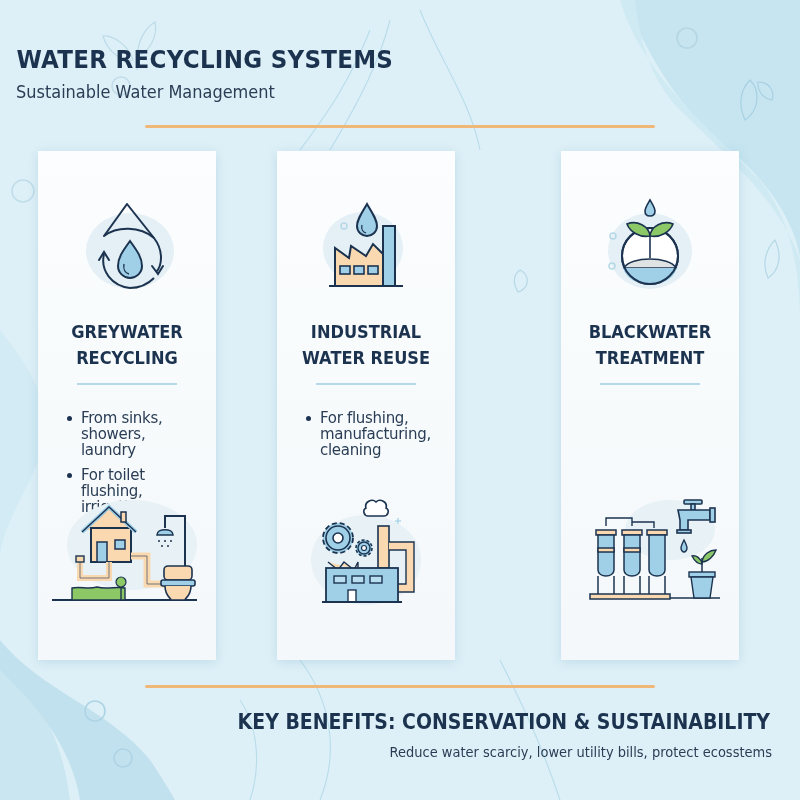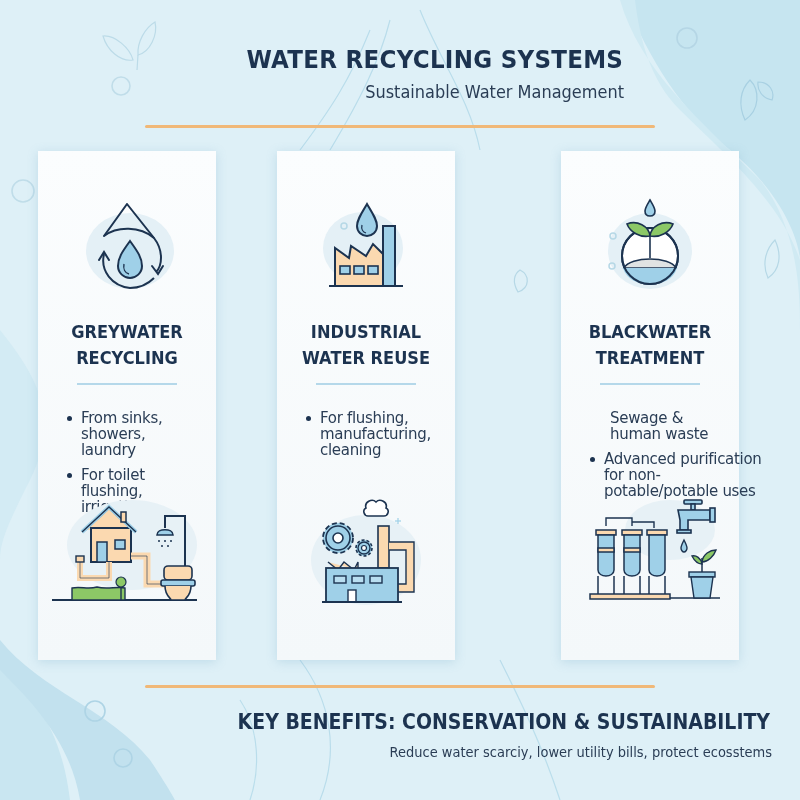--- a/index.html
+++ b/index.html
@@ -1,18 +1,18 @@
 <!DOCTYPE html>
 <html><head>
 <meta charset="utf-8">
 <style>
   html,body{margin:0;padding:0;}
   body{width:800px;height:800px;overflow:hidden;background:#def0f7;font-family:"Liberation Sans","DejaVu Sans",sans-serif;position:relative;color:#1c3350;}
   .bg{position:absolute;inset:0;z-index:0;}
-  .header{position:absolute;left:0;top:45px;width:640px;text-align:right;z-index:2;}
+  .header{position:absolute;left:0;top:45px;width:640px;text-align:left;z-index:2;}
   .title{font-family:"DejaVu Sans",sans-serif;font-weight:bold;font-size:25px;letter-spacing:0.3px;color:#1c3350;transform:scaleX(0.92);display:inline-block;}
   .subtitle{font-family:"DejaVu Sans",sans-serif;font-size:17px;color:#2a3d55;margin-top:8px;transform:scaleX(0.95);}
   .rule{position:absolute;left:145px;width:510px;height:3px;background:#f0b878;z-index:2;border-radius:2px;}
   .card{position:absolute;top:151px;width:178px;height:509px;background:linear-gradient(180deg,#fbfdfe,#f4f8fa);box-shadow:0 2px 10px rgba(100,160,190,0.25);z-index:2;}
   .card .icon-top{position:absolute;left:50%;top:45px;transform:translateX(-50%);width:110px;height:100px;}
   .card .heading{position:absolute;top:168px;left:0;width:100%;text-align:center;font-family:"DejaVu Sans",sans-serif;font-weight:bold;font-size:18px;line-height:26px;color:#1c3350;transform:scaleX(0.9);}
   .card .divider{position:absolute;top:232px;left:50%;transform:translateX(-50%);width:100px;height:2px;background:#b5d8ea;}
   .card ul{position:absolute;top:248px;left:14px;right:6px;margin:11px;padding:0;list-style:none;font-family:"DejaVu Sans",sans-serif;font-size:15px;color:#2a3d55;}
   .card li{position:relative;padding-left:18px;line-height:16px;margin-bottom:9px;letter-spacing:-0.3px;}
   .card li.bullet::before{content:"";position:absolute;left:4px;top:6px;width:5px;height:5px;border-radius:50%;background:#1c3350;}
@@ -191,24 +191,20 @@
     <circle cx="55" cy="60" r="28" fill="none" stroke="#1c3350" stroke-width="2"></circle>
     <line x1="55" y1="62" x2="55" y2="38" stroke="#1c3350" stroke-width="1.6"></line>
     <path d="M55 40 C45 42 35 36 32 28 C42 24 54 30 55 40 Z" fill="#8cc866" stroke="#1c3350" stroke-width="1.6"></path>
     <path d="M55 40 C65 42 75 36 78 28 C68 24 56 30 55 40 Z" fill="#8cc866" stroke="#1c3350" stroke-width="1.6"></path>
   </svg>
   <div class="heading">
     <div>BLACKWATER</div>
     <div>TREATMENT</div>
   </div>
   <div class="divider"></div>
-  <ul>
-    <li class="plain">Sewage &amp; human waste</li>
-    <li class="bullet" style="width:160px">Advanced purification for non-potable/potable uses</li>
-  </ul>
   <svg class="icon-bottom" viewBox="0 0 160 120">
     <ellipse cx="100" cy="40" rx="45" ry="30" fill="#e7f1f6"></ellipse>
 
     <path d="M36 36 L36 28 L62 28 L62 36 M62 36 L62 32 L84 32 L84 38" fill="none" stroke="#1c3350" stroke-width="1.4"></path>
 
     <g stroke="#1c3350" stroke-width="1.5">
       <rect x="26" y="40" width="20" height="5" fill="#fbd9b0"></rect>
       <path d="M28 45 L44 45 L44 80 C44 88 28 88 28 80 Z" fill="#9fd0e8"></path>
       <rect x="28" y="58" width="16" height="4" fill="#fbd9b0"></rect>
       <rect x="52" y="40" width="20" height="5" fill="#fbd9b0"></rect>

